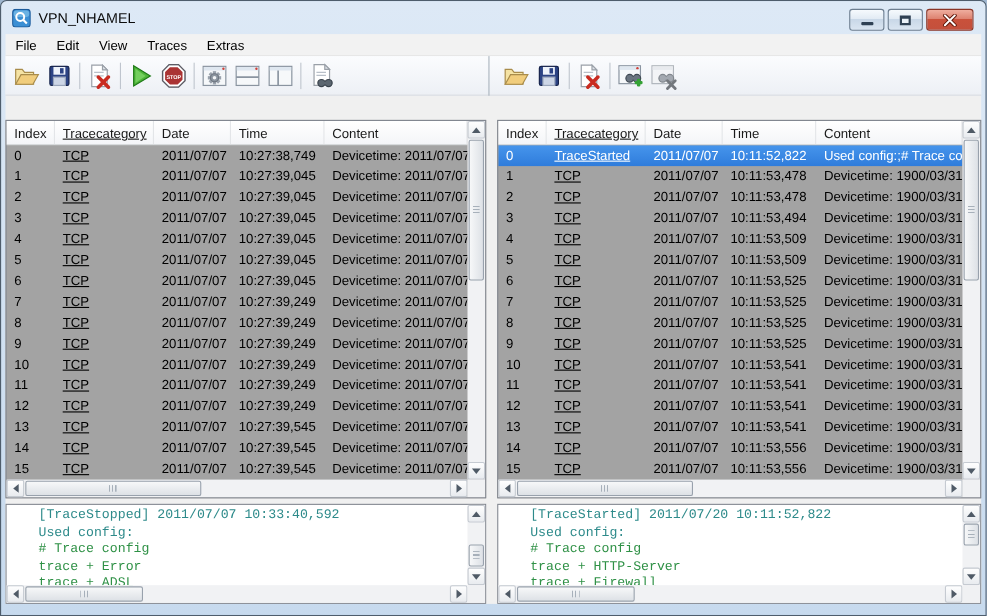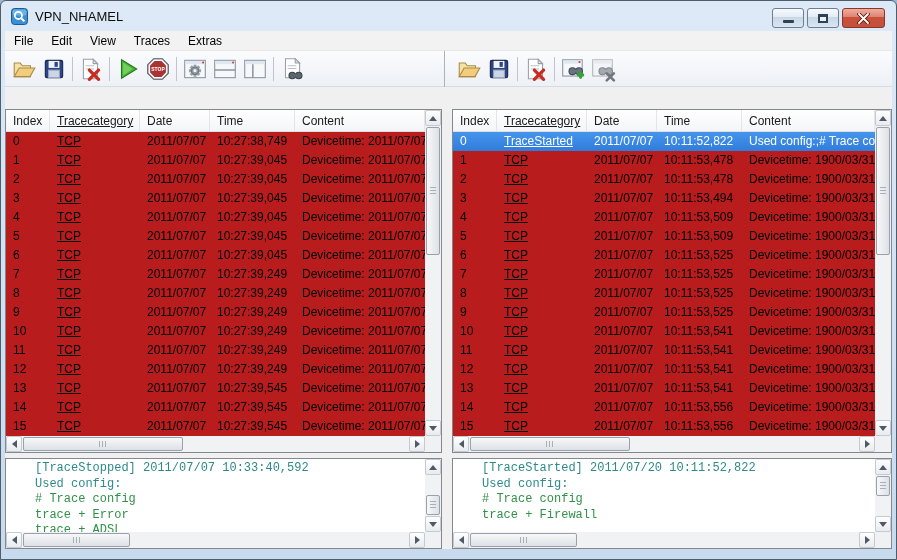--- a/index.html
+++ b/index.html
@@ -30,21 +30,21 @@
     background:linear-gradient(#fbfcfe,#edf0f5);border-bottom:1px solid #d7dce3;}
   .toolband-divider{position:absolute;left:439px;top:0;height:36px;width:1px;background:#a9b3bd;}
   .tgroup{position:absolute;top:2px;height:32px;display:flex;align-items:center;}
   .tgroup.lft{left:4px;} .tgroup.rgt{left:449px;}
   .tbtn{width:30px;height:30px;display:flex;align-items:center;justify-content:center;}
   .tsep{width:1px;height:24px;background:#bfc5ce;margin:0 3px;}
   
   .pane{position:absolute;top:58px;bottom:0;display:flex;flex-direction:column;}
   .pane.left{left:0;width:437px;}
   .pane.right{left:447px;right:0;}
-  .tablewrap{height:344px;border:1px solid #828790;background:#b91c1c;position:relative;}
+  .tablewrap{height:344px;border:1px solid #828790;background:#a3a3a3;position:relative;}
   .panegap{height:5px;}
   .logwrap{flex:1;border:1px solid #828790;background:#fff;position:relative;}
   
   .thead{position:absolute;top:0;left:0;right:16px;height:22px;display:flex;
     background:linear-gradient(#ffffff,#f4f5f8);border-bottom:1px solid #dcdfe2;}
   .th{padding:4px 0 0 7px;font-size:12px;color:#1a1a1a;border-right:1px solid #e3e5e8;
     overflow:hidden;white-space:nowrap;}
   .tbody{position:absolute;top:22px;left:0;right:16px;bottom:16px;overflow:hidden;}
   .trow{display:flex;height:19px;line-height:19px;font-size:12px;color:#000;white-space:nowrap;}
   .trow.selected{background:linear-gradient(var(--sel-light,#4695ec),var(--sel,#2f7cdb));color:#fff;}
@@ -560,21 +560,21 @@
             </div>
           <div class="hthumb" style="left:17px;width:160px;"></div>
           <div class="sbtn rt">
               <div class="tri-right"></div>
             </div>
         </div>
         <div class="corner"></div>
       </div>
       <div class="panegap"></div>
       <div class="logwrap">
-        <div class="loglines"><div class="logline">[TraceStarted] 2011/07/20 10:11:52,822</div><div class="logline">Used config:</div><div class="logline cfg"># Trace config</div><div class="logline cfg">trace + Firewall</div></div>
+        <div class="loglines"><div class="logline">[TraceStarted] 2011/07/20 10:11:52,822</div><div class="logline">Used config:</div><div class="logline cfg"># Trace config</div><div class="logline cfg">trace + HTTP-Server</div><div class="logline cfg">trace + Firewall</div></div>
         <div class="vscroll" style="bottom:16px;">
           <div class="sbtn up">
               <div class="tri-up"></div>
             </div>
           <div class="vthumb" style="top:17px;height:20px;"></div>
           <div class="sbtn down">
               <div class="tri-down"></div>
             </div>
         </div>
         <div class="hscroll">

